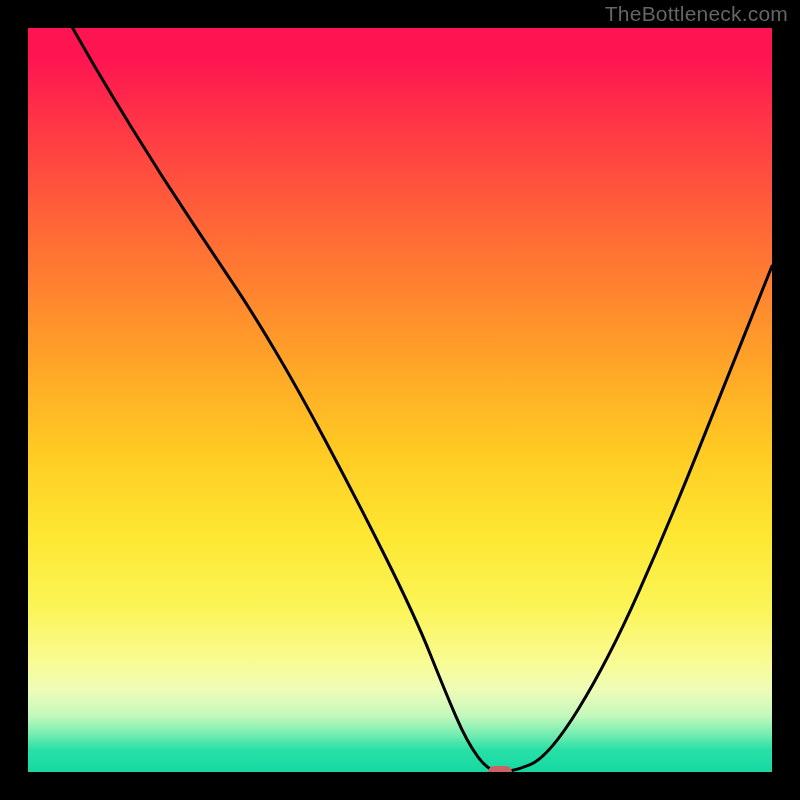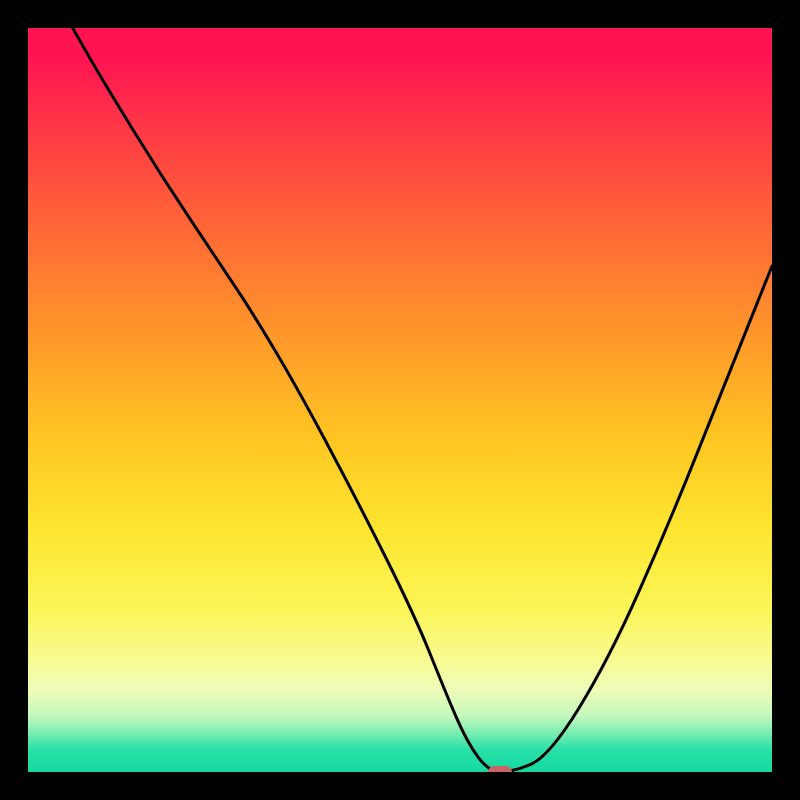--- a/index.html
+++ b/index.html
@@ -64,20 +64,21 @@
     height: 12px;
     border-radius: 6px;
     background: #ca6364;
     transform: translate(-50%, -50%);
   }
 </style>
 </head>
 <body>
 
 <div class="frame">
+  <div class="watermark">TheBottleneck.com</div>
   <div class="plot">
     <div class="gradient"></div>
     <svg class="curve" viewBox="0 0 744 744" preserveAspectRatio="none">
       <path id="curve-path" d="M 44.64 0 Q 44.64 0 59.52 26.039999999999964 Q 74.4 52.07999999999993 104.16 100.43999999999994 Q 133.92 148.79999999999995 163.68 193.43999999999997 Q 193.44 238.07999999999998 208.32 260.4 Q 223.2 282.72 245.51999999999998 319.92 Q 267.84 357.12 297.6 412.92 Q 327.36 468.72 357.12 528.24 Q 386.88 587.76 401.76 624.96 Q 416.64000000000004 662.16 427.8 688.2 Q 438.96 714.24 450.12 729.12 Q 461.28 744 472.44 744 Q 483.6 744 502.2 736.56 Q 520.8 729.12 550.56 680.76 Q 580.32 632.4 610.08 565.44 Q 639.84 498.48 669.6 424.08000000000004 Q 699.36 349.68 721.6800000000001 293.88 T 744 238.07999999999998" fill="none" stroke="#000" stroke-width="3" stroke-linejoin="round" stroke-linecap="round"></path>
     </svg>
     <div class="marker" id="marker" style="left: 472.44px; top: 744px;"></div>
   </div>
 </div>
 
 </body></html>

